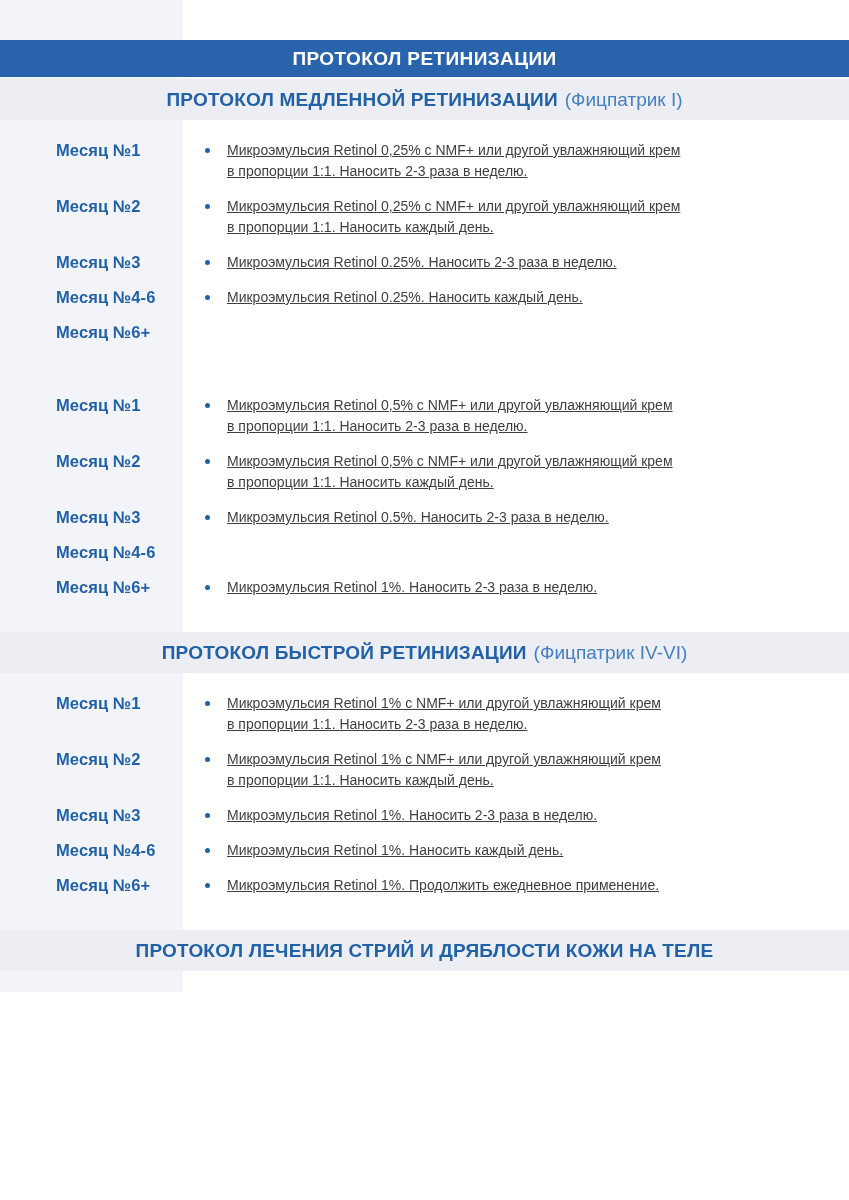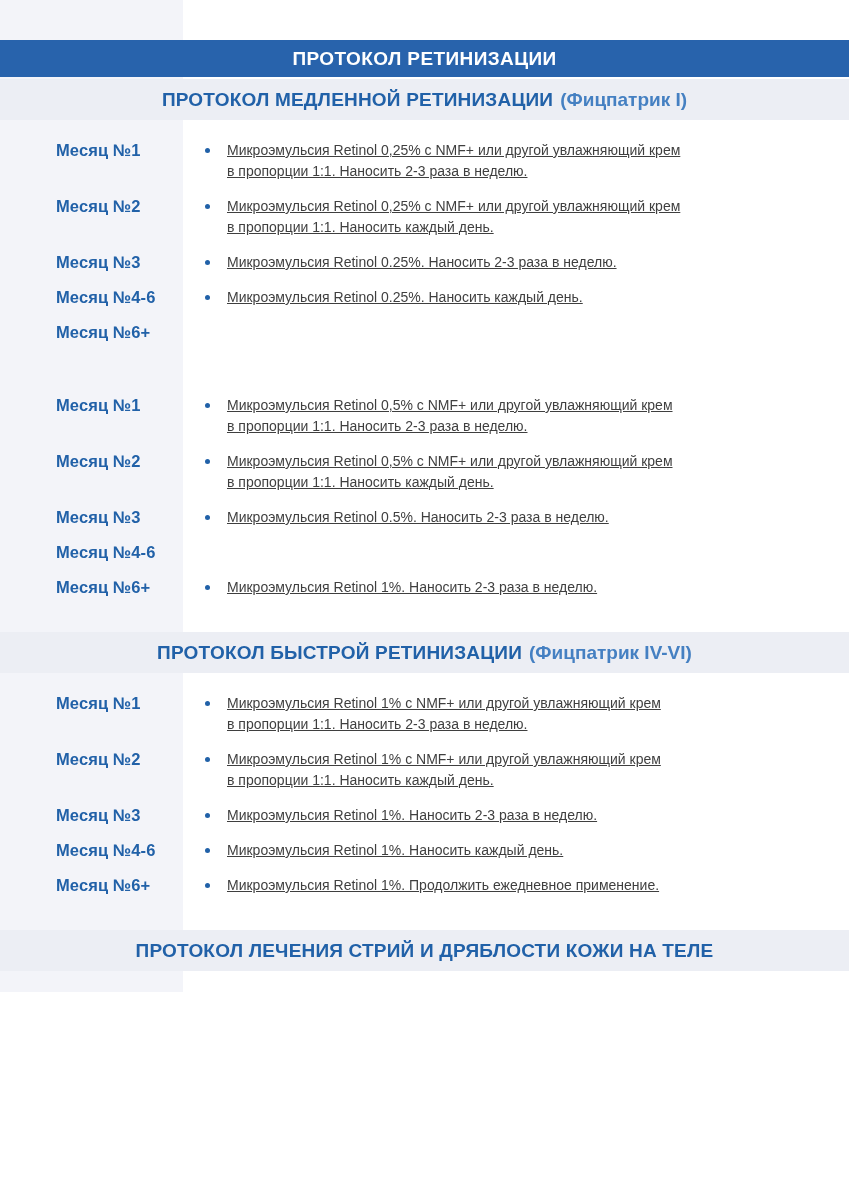--- a/index.html
+++ b/index.html
@@ -53,21 +53,21 @@
     white-space: nowrap;
   }
   .section-title {
     color: var(--accent);
     font-weight: bold;
     letter-spacing: 0.2px;
     text-align: center;
   }
   .section-subtitle {
     color: var(--accent-light);
-    font-weight: bold;
+    font-weight: normal;
     margin-left: 7px;
   }
   .section-subtitle:empty { display: none; }
   .rows { padding: 20px 12px 18px 0; }
   .row { display: flex; margin-bottom: 14px; }
   .row-label {
     flex: 0 0 183px;
     width: 183px;
     padding-left: 56px;
     font-weight: bold;

